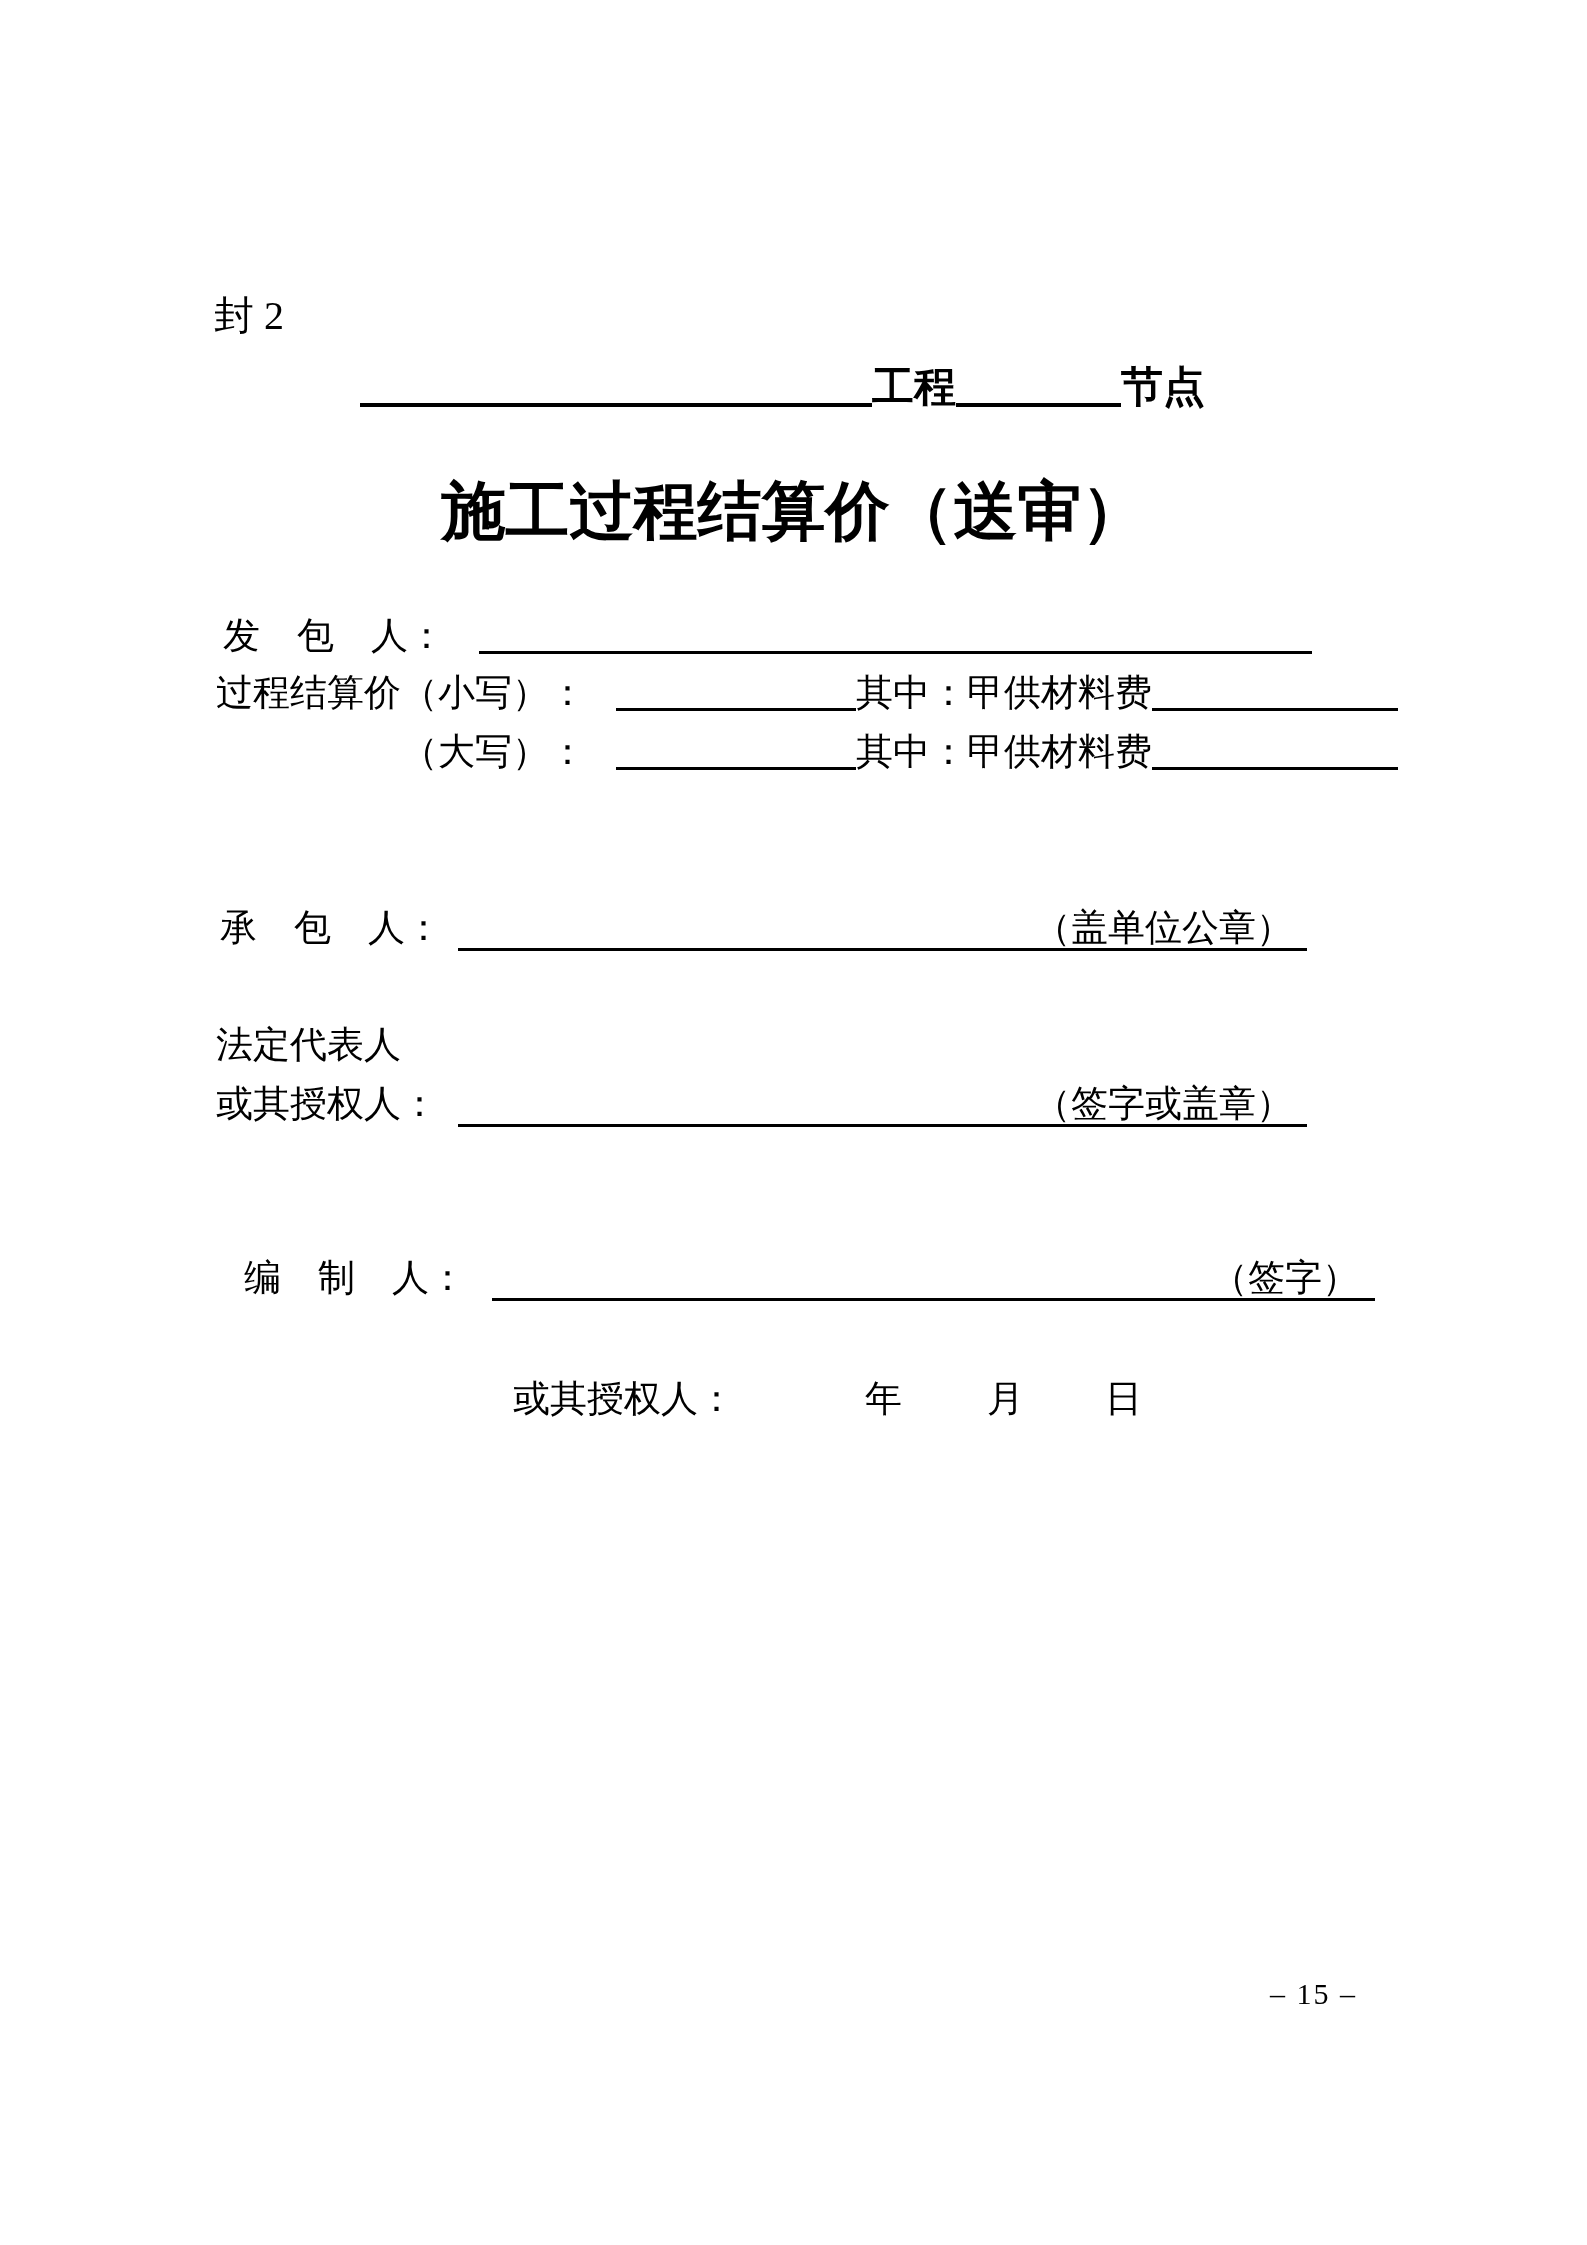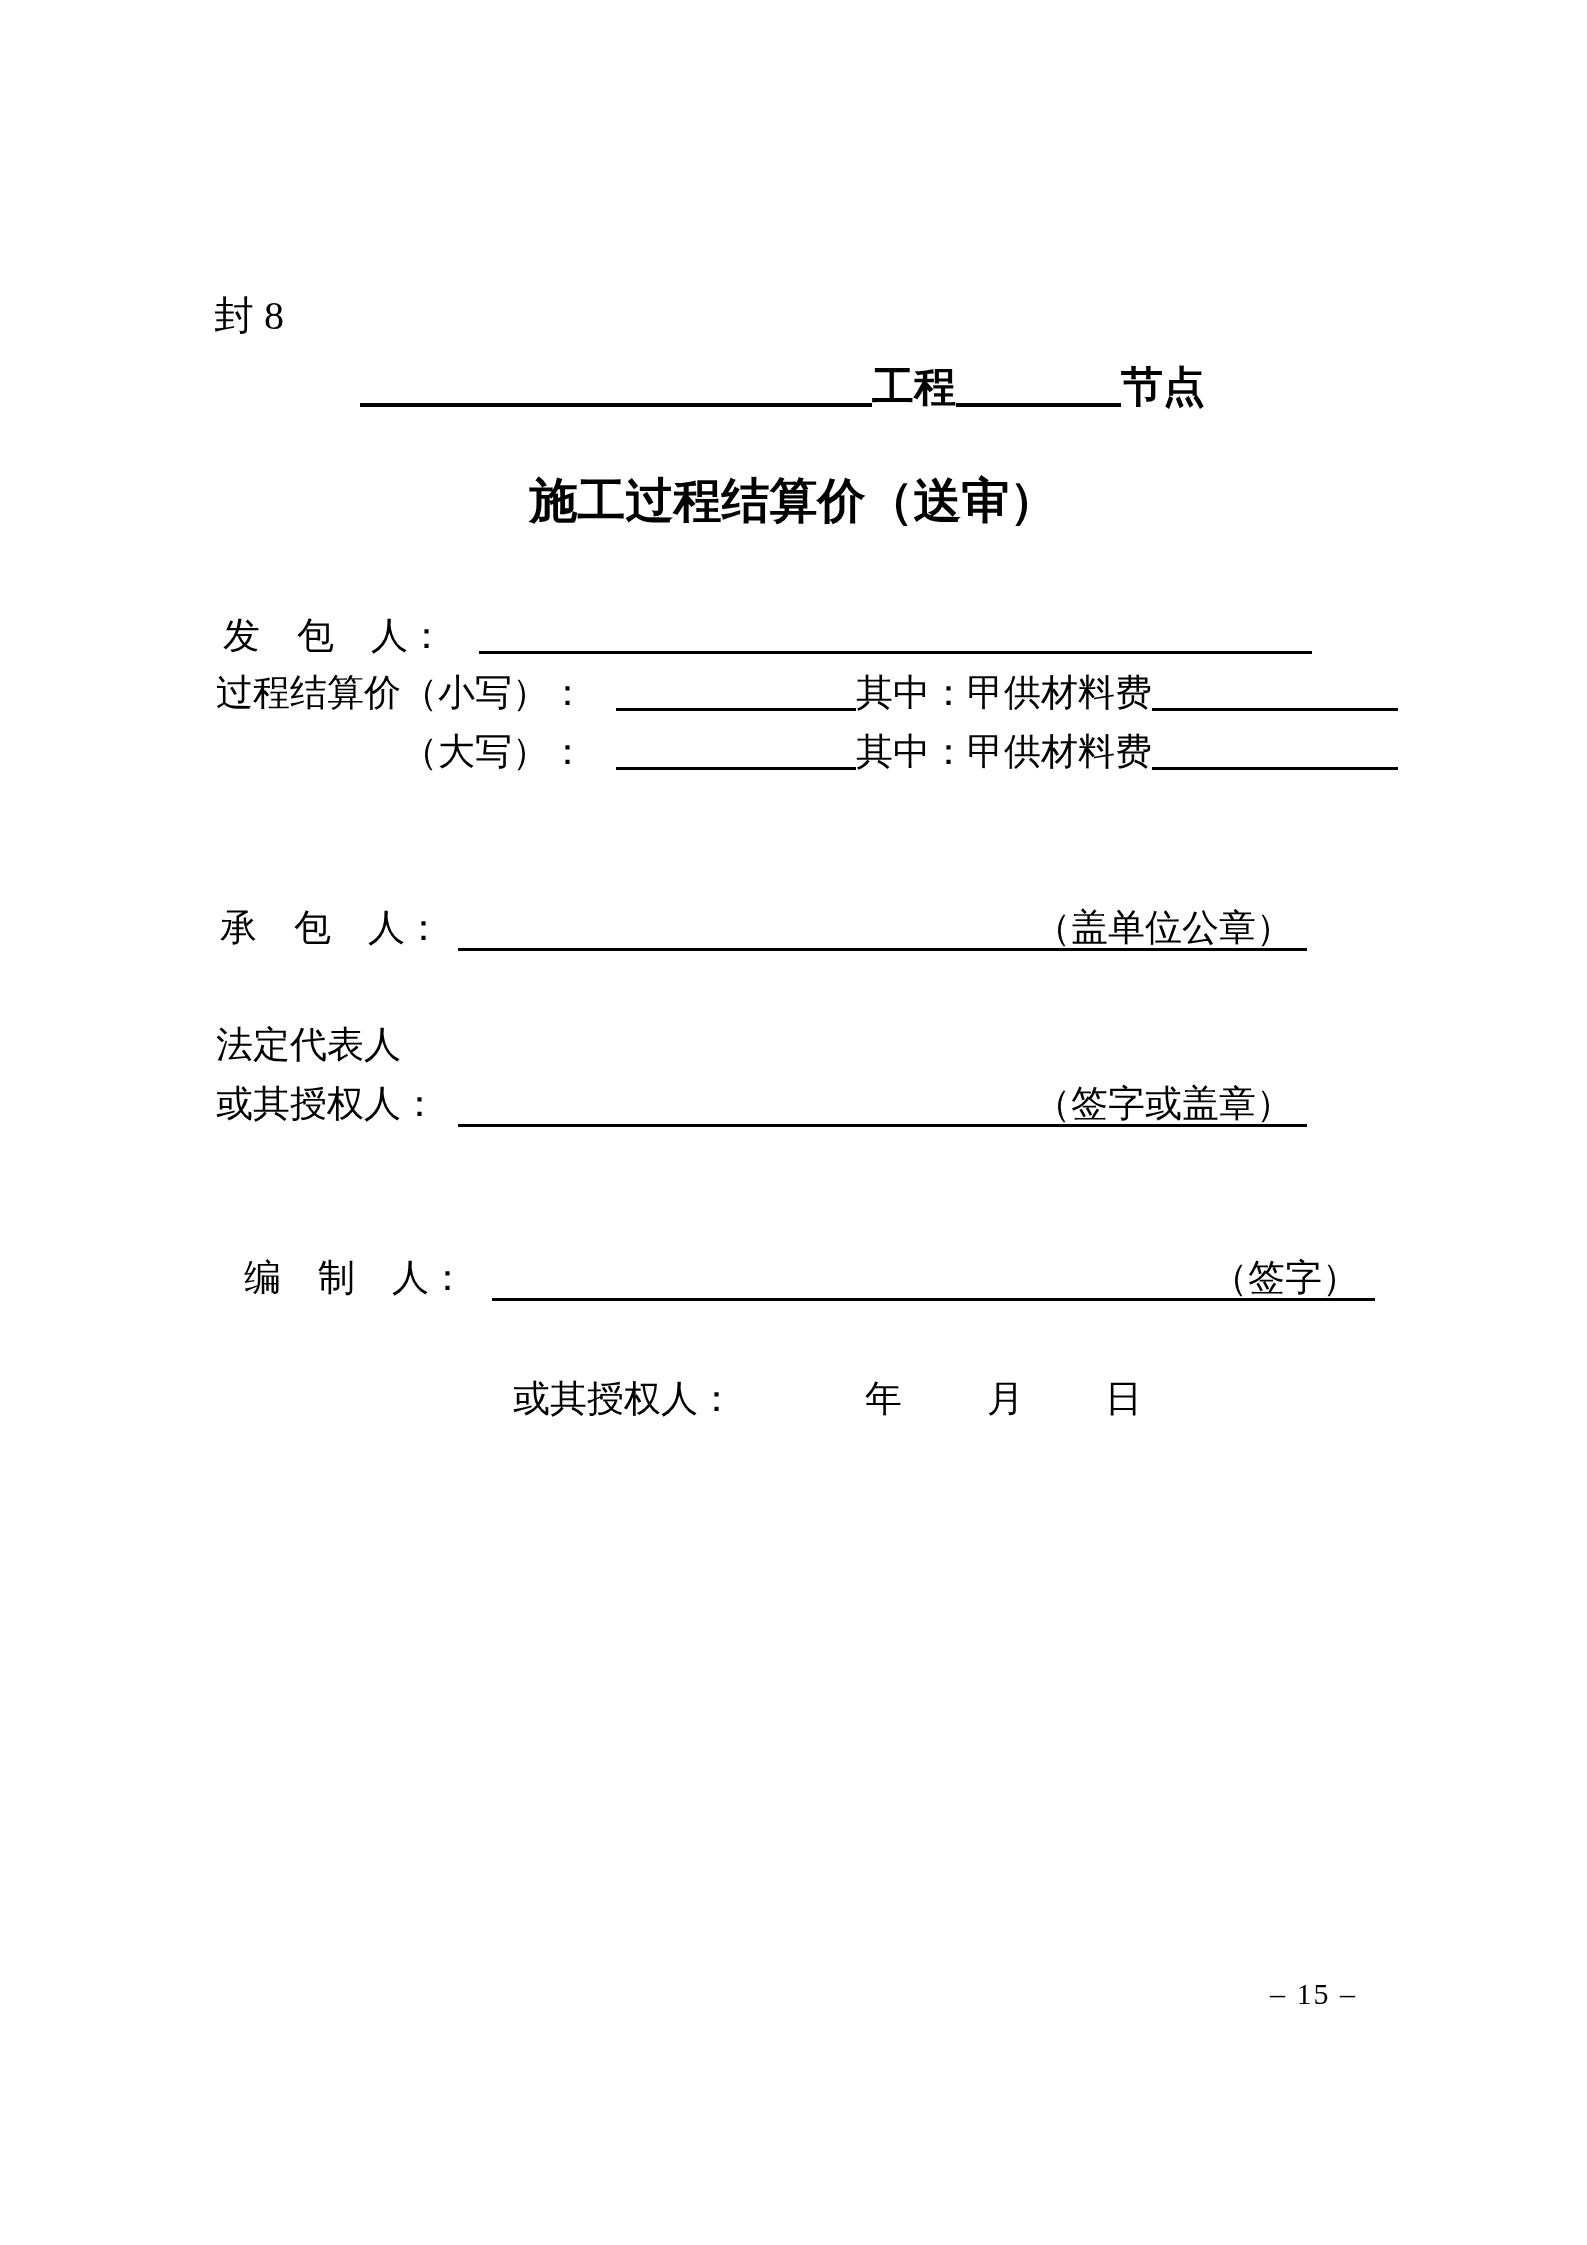--- a/index.html
+++ b/index.html
@@ -35,34 +35,34 @@
     left:360px;top:362px;
     font-size:42px;font-weight:bold;line-height:1.2;
     white-space:nowrap;
     text-align:center;
   }
   .header-line .blank{border-bottom-width:4px;}
   .title{
     left:0;right:0;top:470px;
     margin:0;
     text-align:center;
-    font-size:48px;
+    font-size:64px;
     font-weight:bold;
     line-height:1.3;
   }
   .label-box-right{display:inline-block;width:371px;text-align:right;}
   .spacer{display:inline-block;}
   .pagenum{left:1270px;top:1977px;font-size:30px;letter-spacing:2px;font-family:Liberation Serif, serif;}
 </style>
 </head>
 <body>
 
 <div class="page">
 
-  <div class="abs cover">封 8</div>
+  <div class="abs cover">封 2</div>
 
   <div class="abs header-line"><span class="blank" style="width:512px;"></span><span>工程</span><span class="blank" style="width:165px;"></span><span>节点</span></div>
 
   <h1 class="abs title">施工过程结算价（送审）</h1>
 
   <div class="row" style="left:223px;top:613px;"><span>发　包　人：</span><span class="blank" style="width:833px;margin-left:34px;"></span></div>
 
   <div class="row" style="left:215px;top:670px;"><span class="label-box-right">过程结算价（小写）：</span><span class="blank" style="width:240px;margin-left:30px;"></span><span>其中：甲供材料费</span><span class="blank" style="width:246px;"></span></div>
 
   <div class="row" style="left:215px;top:729px;"><span class="label-box-right">（大写）：</span><span class="blank" style="width:240px;margin-left:30px;"></span><span>其中：甲供材料费</span><span class="blank" style="width:246px;"></span></div>

